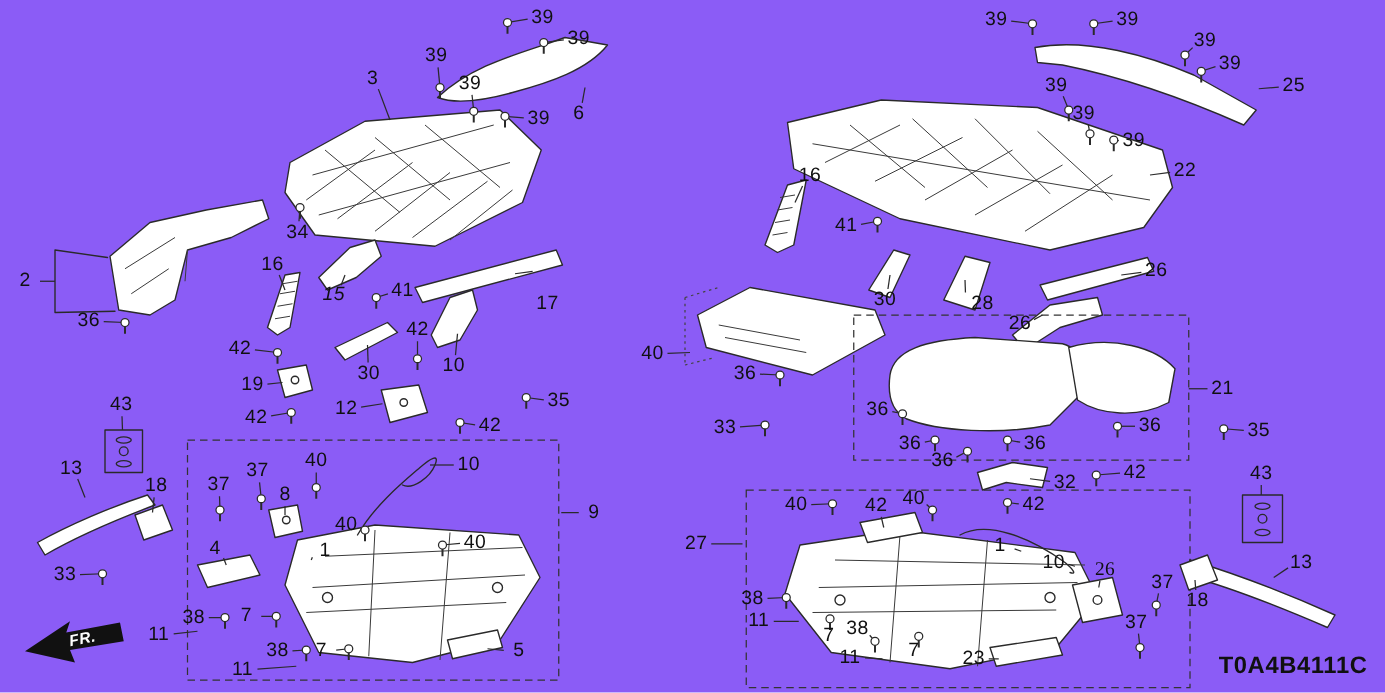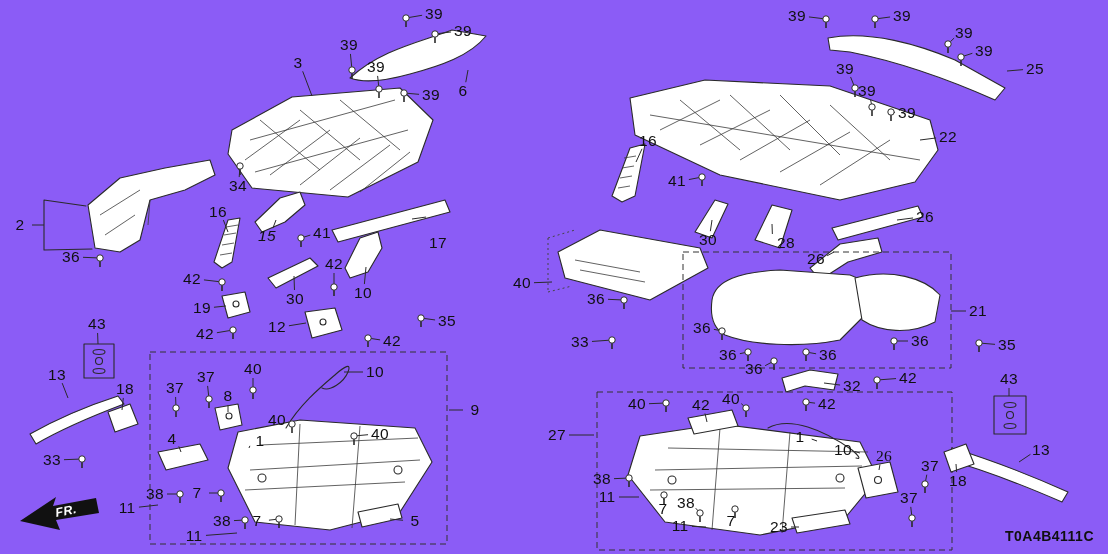--- a/index.html
+++ b/index.html
@@ -12,21 +12,21 @@
   .thin{stroke:#3a3a3a;stroke-width:0.8;fill:none;}
   .fillw{fill:#ffffff;}
   .dash{fill:none;stroke:#333;stroke-width:1;stroke-dasharray:6 4;}
   .dot{fill:none;stroke:#444;stroke-width:1;stroke-dasharray:2 3;}
   .callout{
     position:absolute;transform:translate(-50%,-50%);
     font-size:15.5px;color:#101010;white-space:nowrap;letter-spacing:.3px;
     user-select:none;
   }
   .code-text{
-    position:absolute;right:14px;bottom:10px;font-size:14px;font-weight:bold;
+    position:absolute;right:14px;bottom:10px;font-size:19px;font-weight:bold;
     color:#101010;letter-spacing:.5px;
   }
   .fr-text{
     position:absolute;left:66px;top:511px;transform:translate(-50%,-50%) rotate(-11deg);
     color:#ffffff;font-weight:bold;font-style:italic;font-size:12.5px;letter-spacing:.5px;
   }
 </style>
 </head>
 <body>
 

